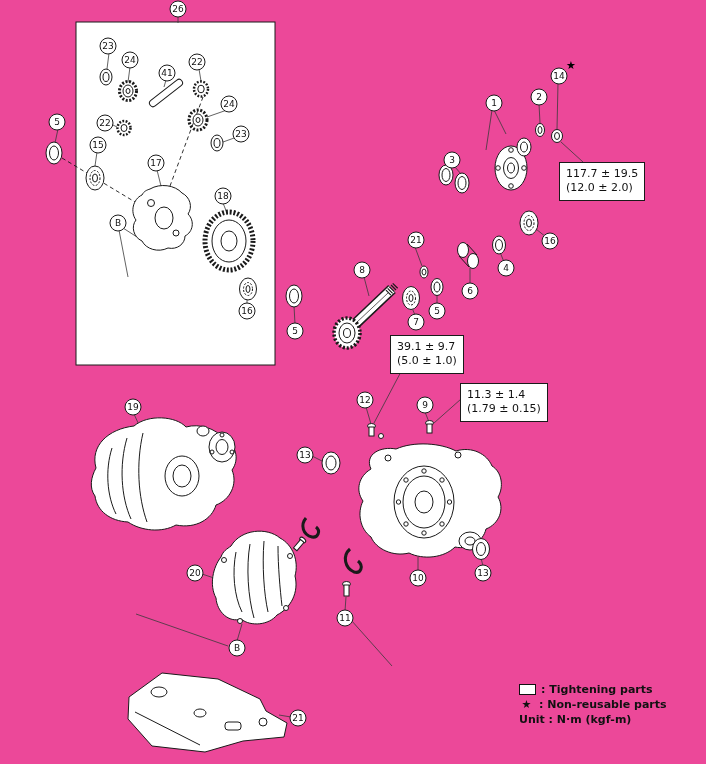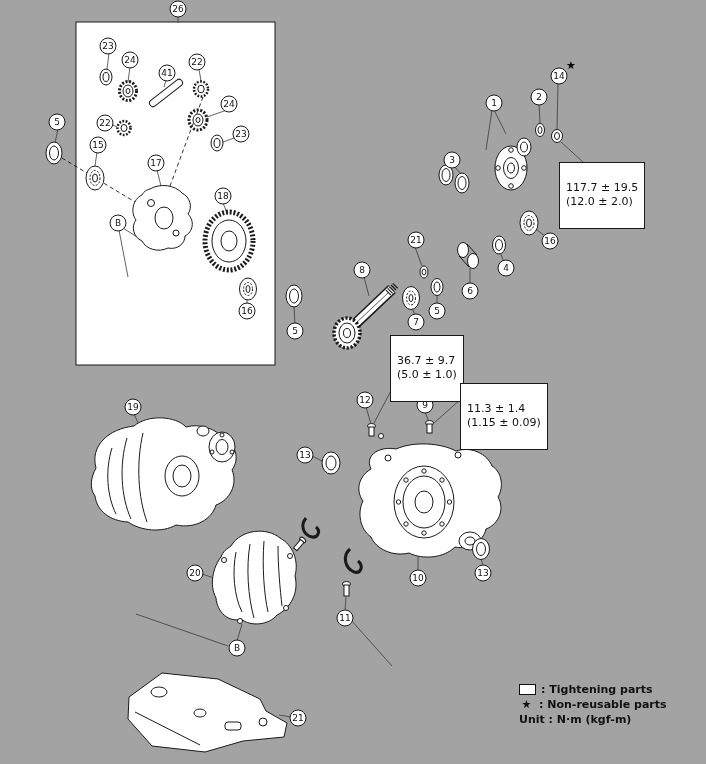--- a/index.html
+++ b/index.html
@@ -1,23 +1,23 @@
 <!DOCTYPE html>
 <html><head>
 <meta charset="utf-8">
 <style>
   html,body{margin:0;padding:0;background:#fff;}
-  .canvas{position:relative;width:706px;height:764px;background:#a3a3a3;
+  .canvas{position:relative;width:706px;height:764px;background:#ec4899;
           font-family:"DejaVu Sans","Liberation Sans",sans-serif;overflow:hidden;color:#111;}
   .canvas svg{position:absolute;left:0;top:0;}
   .callout{position:absolute;width:15px;height:15px;border:1px solid #1a1a1a;border-radius:50%;
            background:#fff;display:flex;align-items:center;justify-content:center;
            font-size:9px;line-height:1;color:#111;transform:translate(-50%,-50%);z-index:3;}
   .star{position:absolute;font-size:11px;color:#000;transform:translate(-50%,-50%);z-index:3;}
-  .torque{position:absolute;border:1px solid #1a1a1a;background:#fff;padding:18px 6px;
+  .torque{position:absolute;border:1px solid #1a1a1a;background:#fff;padding:4px 6px;
           font-size:11px;line-height:1.3;white-space:nowrap;z-index:3;text-align:left;}
   .legend{position:absolute;left:519px;top:683px;font-size:11px;font-weight:bold;z-index:3;}
   .legend-row{display:flex;align-items:center;gap:5px;margin-bottom:2px;}
   .legend-box{width:15px;height:9px;border:1px solid #111;background:#fff;display:inline-block;flex:0 0 auto;}
   .legend-star{width:15px;text-align:center;font-size:11px;flex:0 0 auto;}
 </style>
 </head>
 <body>
 
 <div class="canvas">
@@ -327,26 +327,26 @@
 <div class="callout" style="left:237px;top:648px">B</div>
 <div class="callout" style="left:298px;top:718px">21</div>
 
 <div class="star" style="left:571px;top:65px">★</div>
 
 <div class="torque" style="left:559px;top:162px">
   <div>117.7 ± 19.5</div>
   <div>(12.0 ± 2.0)</div>
 </div>
 <div class="torque" style="left:390px;top:335px">
-  <div>36.7 ± 9.7</div>
+  <div>39.1 ± 9.7</div>
   <div>(5.0 ± 1.0)</div>
 </div>
 <div class="torque" style="left:460px;top:383px">
   <div>11.3 ± 1.4</div>
-  <div>(1.15 ± 0.09)</div>
+  <div>(1.79 ± 0.15)</div>
 </div>
 
 <div class="legend">
   <div class="legend-row">
     <span class="legend-box"></span>
     <span>: Tightening parts</span>
   </div>
   <div class="legend-row">
     <span class="legend-star">★</span>
     <span>: Non-reusable parts</span>

